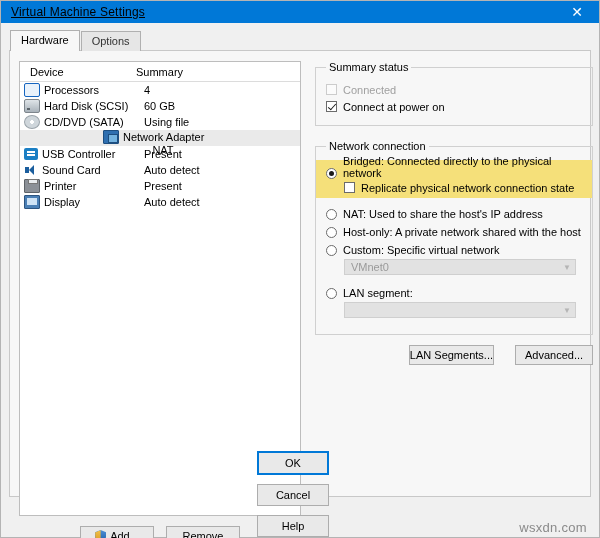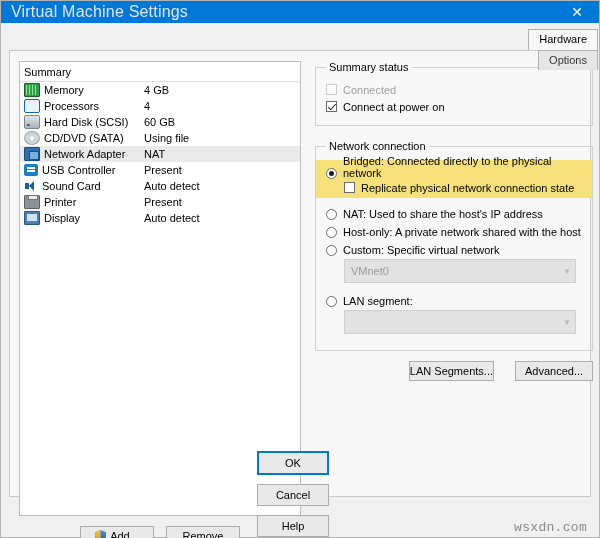--- a/index.html
+++ b/index.html
@@ -21,33 +21,33 @@
     display:flex;flex-direction:column;
   }
   .titlebar{
     height:22px;min-height:22px;
     background:#0078d7;
     display:flex;align-items:center;
     padding-left:10px;
     position:relative;
   }
   .titlebar .title{
-    color:#e5e5e5;font-size:16px;letter-spacing:.2px;
+    color:#000000;font-size:12px;letter-spacing:.2px;text-decoration:underline;
   }
   .close-btn{
     position:absolute;right:0;top:0;width:44px;height:22px;
     display:flex;align-items:center;justify-content:center;
     color:#fff;font-size:14px;line-height:1;
   }
   
   .tabstrip{
     height:22px;min-height:22px;
     margin-top:6px;padding-left:9px;
     display:flex;align-items:flex-end;
-    position:relative;z-index:2;flex-direction:column;
+    position:relative;z-index:2;
   }
   .tab{
     font-size:11px;
     padding:3px 10px 4px 10px;
     border:1px solid #b0b0b0;
     border-bottom:none;
     background:#e6e6e6;
     color:#333;
     margin-right:1px;
     position:relative;
@@ -82,21 +82,21 @@
     border-bottom:1px solid #dcdcdc;
     background:#ffffff;
   }
   .dev-header .col-device{width:112px;padding-left:10px;box-sizing:border-box;}
   .dev-header .col-summary{padding-left:4px;}
   .dev-row{
     display:flex;align-items:center;
     height:16px;
     padding-left:4px;
   }
-  .dev-row.selected{background:#eaeaea;}
+  .dev-row.selected{background:#eaeaea;flex-direction:column;}
   .dev-row .name{
     width:118px;display:flex;align-items:center;gap:4px;
     box-sizing:border-box;
   }
   .dev-row .summary{padding-left:2px;}
   .ico{width:14px;height:12px;display:inline-block;position:relative;flex:0 0 14px;}
   
   .ico-mem{background:#2f9e44;border:1px solid #1b5e20;border-radius:1px;}
   .ico-mem:after{content:"";position:absolute;left:1px;top:1px;right:1px;bottom:1px;
     background:repeating-linear-gradient(90deg,#8ce99a 0 1px,#2f9e44 1px 3px);}
@@ -179,21 +179,21 @@
     border-radius:50%;background:#1b1b1b;
   }
   .netgrp{position:relative;}
   .highlight{
     background:#f5e07a;
     margin:0 -10px;padding:1px 10px 2px 10px;
   }
   .indent{padding-left:18px;}
   .combo{
     margin:3px 0 6px 18px;
-    height:24px;
+    height:16px;
     background:#e2e2e2;
     border:1px solid #cfcfcf;
     display:flex;align-items:center;
     justify-content:space-between;
     padding:0 4px 0 6px;
     color:#9a9a9a;
     box-sizing:border-box;
     width:232px;
   }
   .combo .caret{font-size:8px;color:#b5b5b5;}
@@ -208,21 +208,21 @@
     display:flex;align-items:center;justify-content:flex-end;
     gap:9px;padding-right:14px;
     position:relative;
     flex-direction:column;
   }
   .footer .btn{min-width:72px;padding:4px 0;}
   .footer .btn.default{border:2px solid #0078d7;background:#e9e9e9;}
   .watermark{
     position:absolute;right:12px;bottom:2px;
     font-size:13px;color:#8a8a8a;
-    font-family:Liberation Mono, monospace;
+    font-family:Liberation Sans, sans-serif;
     letter-spacing:.3px;
     pointer-events:none;
   }
 </style>
 </head>
 <body>
 
 <div class="window">
 
   <div class="titlebar">
@@ -232,30 +232,24 @@
 
   <div class="tabstrip">
     <div class="tab active">Hardware</div>
     <div class="tab">Options</div>
   </div>
 
   <div class="content">
 
     <div class="device-panel">
       <div class="dev-header">
+        <div class="col-device">Device</div>
         <div class="col-summary">Summary</div>
       </div>
 
-      <div class="dev-row">
-        <div class="name">
-            <span class="ico ico-mem"></span>
-            <span>Memory</span>
-          </div>
-        <div class="summary">4 GB</div>
-      </div>
       <div class="dev-row">
         <div class="name">
             <span class="ico ico-cpu"></span>
             <span>Processors</span>
           </div>
         <div class="summary">4</div>
       </div>
       <div class="dev-row">
         <div class="name">
             <span class="ico ico-hdd"></span>

